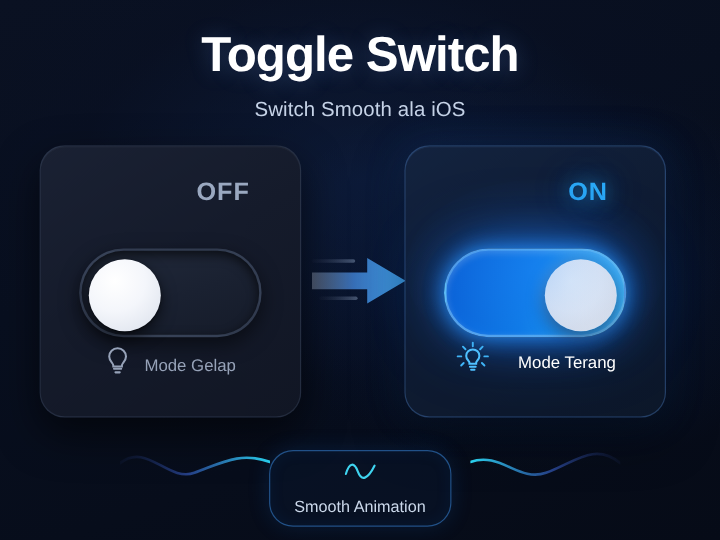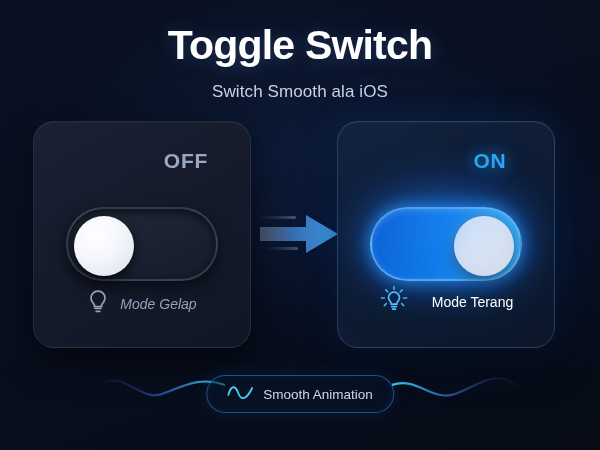--- a/index.html
+++ b/index.html
@@ -90,35 +90,36 @@
   }
   .knob-off { left:6px; box-shadow:0 5px 12px rgba(0,0,0,0.62), 0 1px 2px rgba(0,0,0,0.5); }
   .knob-on  { right:6px; box-shadow:0 5px 14px rgba(0,10,40,0.55), 0 0 12px rgba(190,230,255,0.45); }
 
   
   .mode-row {
     position:absolute; bottom:28px; left:0; width:100%;
     display:flex; align-items:center; justify-content:center; gap:11px;
   }
   .mode-text { font-size:14px; }
-  .mode-off .mode-text { color:#96a2b8;font-style:italic; }
+  .mode-off .mode-text { color:#96a2b8; }
   .mode-on  .mode-text { color:#ffffff;padding-left:12px; }
   .bulb-icon { display:block; }
 
   
   .arrow-wrap { position:absolute; left:258px; top:203px; width:84px; height:62px; }
 
   
   .badge {
     position:absolute; left:50%; top:375px; transform:translateX(-50%);
     display:flex; align-items:center; gap:10px;
     padding:8px 20px; border-radius:20px;
     border:1px solid rgba(46,110,180,0.70);
     background:rgba(10,22,44,0.55);
     box-shadow:0 0 18px rgba(20,90,180,0.20), inset 0 0 12px rgba(20,80,170,0.10);
+    flex-direction:column;
   }
   .badge-text { font-size:13.5px; color:#cbd8ea; white-space:nowrap; }
   .wave-left  { position:absolute; left:100px; top:372px; }
   .wave-right { position:absolute; left:392px; top:372px; }
 </style>
 </head>
 <body>
 
 <div id="stage">
 

